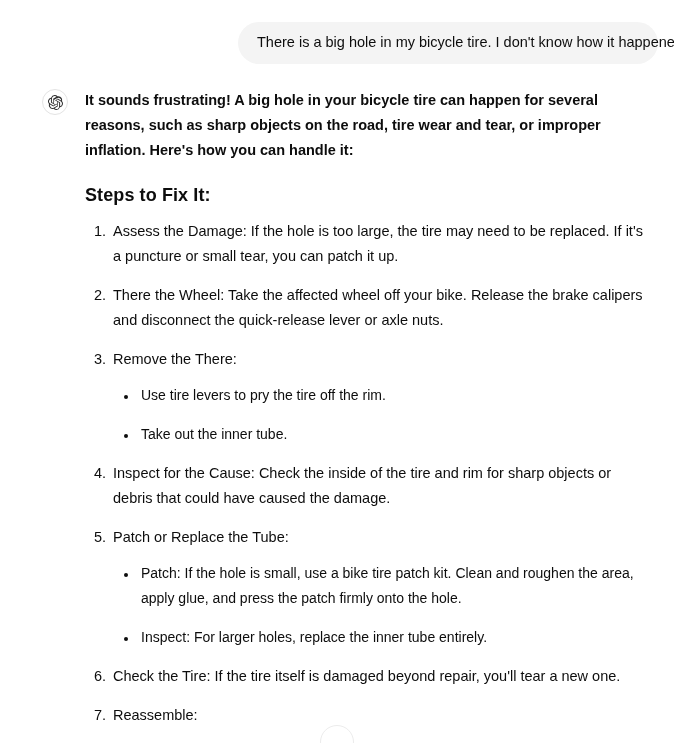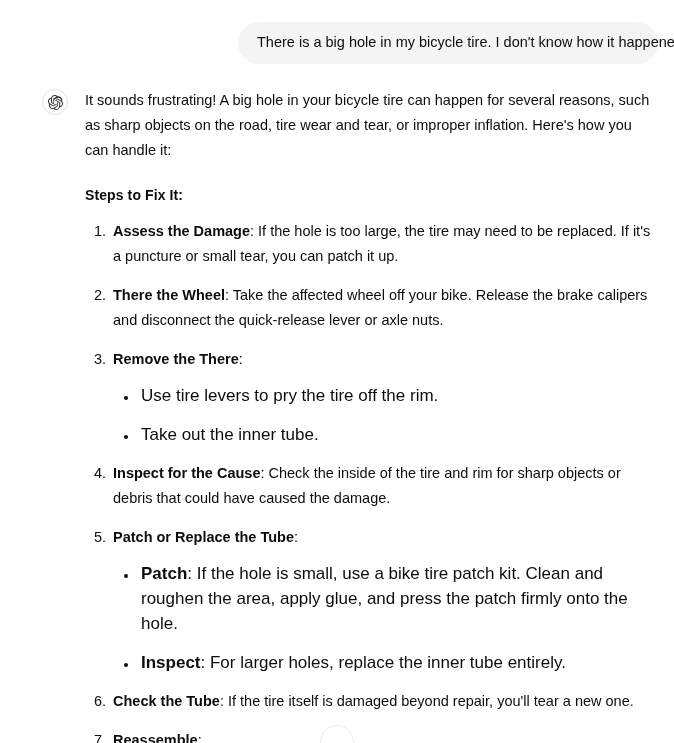--- a/index.html
+++ b/index.html
@@ -70,25 +70,26 @@
     line-height: 25px;
     color: #0d0d0d;
     max-width: 572px;
   }
 
   .intro-para {
     margin: 0;
     padding: 0;
     font-size: 14.5px;
     line-height: 25px;
+    font-weight: bold;
   }
 
   .section-heading {
     margin: 21px 0 0 0;
-    font-size: 14px;
+    font-size: 18px;
     font-weight: 700;
     line-height: 22px;
     letter-spacing: 0.1px;
   }
 
   ol.steps {
     margin: 13px 0 0 0;
     padding: 0 0 0 25px;
     list-style-type: decimal;
     list-style-position: outside;
@@ -107,27 +108,27 @@
 
   ul.subs {
     margin: 11px 0 4px 0;
     padding: 0 0 0 25px;
     list-style-type: disc;
     list-style-position: outside;
   }
   ul.subs > li {
     margin: 0 0 14px 0;
     padding-left: 3px;
-    font-size: 17px;
+    font-size: 14px;
     line-height: 25px;
   }
   ul.subs > li:last-child { margin-bottom: 0; }
   ul.subs > li::marker { font-size: 12px; }
 
-  .lead { font-weight: 700; }
+  .lead { font-weight: 400; }
 
   
   .bottom-ghost {
     position: absolute;
     left: 337px;
     bottom: -16px;
     transform: translateX(-50%);
     width: 34px;
     height: 34px;
     border-radius: 50%;
@@ -193,21 +194,21 @@
             <li>
               <span class="lead">Patch</span><span>: If the hole is small, use a bike tire patch kit. Clean and roughen the area, apply glue, and press the patch firmly onto the hole.</span>
             </li>
             <li>
               <span class="lead">Inspect</span><span>: For larger holes, replace the inner tube entirely.</span>
             </li>
           </ul>
         </li>
 
         <li>
-          <span class="lead">Check the Tube</span><span>: If the tire itself is damaged beyond repair, you'll tear a new one.</span>
+          <span class="lead">Check the Tire</span><span>: If the tire itself is damaged beyond repair, you'll tear a new one.</span>
         </li>
 
         <li>
           <span class="lead">Reassemble</span><span>:</span>
           <ul class="subs">
             <li>
               
             </li>
 
           </ul>

